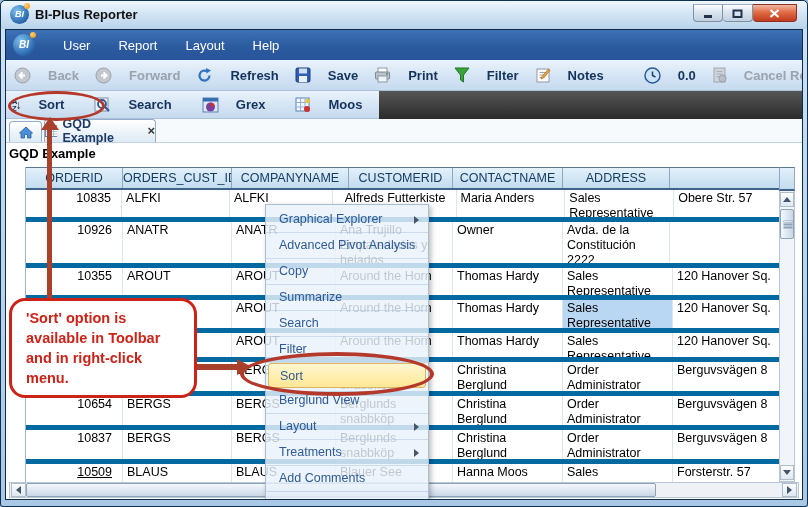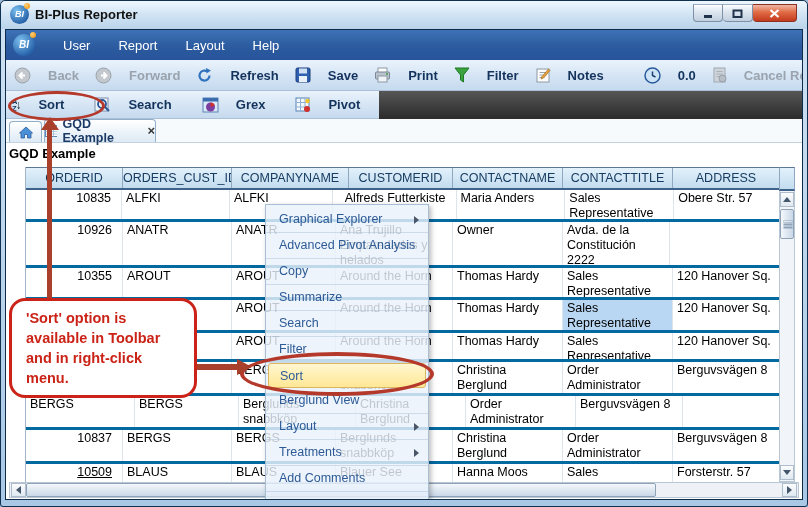--- a/index.html
+++ b/index.html
@@ -53,21 +53,21 @@
   .tab-close{ font-weight:bold; color:#333; font-size:13px; line-height:10px; }
   .page-heading{ position:absolute; left:3px; top:116px; font-size:13px; font-weight:bold; color:#000; }
   
   .grid{ position:absolute; left:19px; top:137px; width:754px; height:315px; border-left:1px solid #9fb4c6;
          font-size:12.5px; }
   .grid-header{ position:absolute; left:0; top:0; width:754px; height:23px; display:flex;
                 background:linear-gradient(180deg,#e3f1fb,#c2dcef); border-top:1px solid #5a7794; border-bottom:2px solid #3f628a; }
   .gh-cell{ height:100%; border-right:1px solid #8fa8bf; color:#173c61; text-align:center; line-height:20px;
             overflow:hidden; white-space:nowrap; }
   .grid-body{ position:absolute; left:0; top:23px; width:754px; height:292px; overflow:hidden; background:#fff; }
-  .g-row{ display:flex; border-bottom:3px solid #0369a1; }
+  .g-row{ display:flex; border-bottom:5px solid #0369a1; }
   .g-cell{ padding:1px 4px; border-right:1px solid #dde4ec; overflow:hidden; line-height:15px; color:#000; }
   .g-cell.num{ text-align:right; padding-right:10px; }
   .g-cell.sel{ background:#b9d7f3; }
   
   .vscroll{ position:absolute; left:773px; top:137px; width:16px; height:315px; background:#f1f5f9; border:1px solid #b9c6d4; }
   .vs-cap{ position:absolute; left:-1px; top:-1px; width:16px; height:24px;
            background:linear-gradient(180deg,#e3f1fb,#c2dcef); border:1px solid #8fa8bf; border-top-color:#5a7794; border-bottom:2px solid #3f628a; }
   .scr-btn{ position:absolute; left:0px; width:14px; height:15px; background:linear-gradient(180deg,#fcfdfe,#dfe8f1);
             border:1px solid #aebccb; display:flex; align-items:center; justify-content:center; }
   .vs-up{ top:24px; } .vs-down{ bottom:1px; }
@@ -253,21 +253,21 @@
           </svg>
         <span>Grex</span>
       </div>
       <div class="tb-btn" style="margin-left:14px">
         <svg class="ic" width="16" height="16">
           <rect x="1" y="1" width="13" height="13" fill="#f2f7fc" stroke="#5b83b5"></rect>
           <path d="M1 5.5 h13 M1 10 h13 M5.5 1 v13 M10 1 v13" stroke="#8fb0d4"></path>
           <circle cx="12" cy="12" r="3" fill="#d22f2f"></circle>
           <circle cx="12.5" cy="4" r="2.2" fill="#f0c52e"></circle>
           </svg>
-        <span>Pivot</span>
+        <span>Moos</span>
       </div>
       <div class="tb-btn" style="margin-left:14px">
         <svg class="ic" width="16" height="16">
           <rect x="1" y="1" width="13" height="13" fill="#f2f7fc" stroke="#5b83b5"></rect>
           <path d="M1 5.5 h13 M1 10 h13 M5.5 1 v13 M10 1 v13" stroke="#8fb0d4"></path>
           <circle cx="12" cy="12" r="3" fill="#d22f2f"></circle>
           <circle cx="12.5" cy="4" r="2.2" fill="#f0c52e"></circle>
           <rect x="1" y="9" width="4.5" height="5" fill="#3a6cb0"></rect>
           </svg>
         <span>Advanced Pivot</span>
@@ -294,21 +294,20 @@
 
     <div class="page-heading">GQD Example</div>
 
     <div class="grid">
       <div class="grid-header">
           <div class="gh-cell" style="width: 97px;">ORDERID</div>
           <div class="gh-cell" style="width: 109px;">ORDERS_CUST_ID</div>
           <div class="gh-cell" style="width: 117px;">COMPANYNAME</div>
           <div class="gh-cell" style="width: 104px;">CUSTOMERID</div>
           <div class="gh-cell" style="width: 110px;">CONTACTNAME</div>
-          <div class="gh-cell" style="width: 110px;">CONTACTTITLE</div>
           <div class="gh-cell" style="width: 107px;">ADDRESS</div>
         </div>
       <div class="grid-body">
           <div class="g-row" style="height: 32px;">
             <div class="g-cell num" style="width: 97px; height: 100%;">10835</div>
             <div class="g-cell" style="width: 109px; height: 100%;">ALFKI</div>
             <div class="g-cell" style="width: 104px; height: 100%;">ALFKI</div>
             <div class="g-cell" style="width: 117px; height: 100%; margin-left: 8px;">Alfreds Futterkiste</div>
             <div class="g-cell" style="width: 110px; height: 100%;">Maria Anders</div>
             <div class="g-cell" style="width: 110px; height: 100%;">Sales Representative</div>
@@ -352,20 +351,21 @@
           <div class="g-row" style="height: 34px;">
             <div class="g-cell num" style="width: 97px; height: 100%;"></div>
             <div class="g-cell" style="width: 109px; height: 100%;"></div>
             <div class="g-cell" style="width: 104px; height: 100%;">BERGS</div>
             <div class="g-cell" style="width: 117px; height: 100%;">Berglunds snabbköp</div>
             <div class="g-cell" style="width: 110px; height: 100%;">Christina Berglund</div>
             <div class="g-cell" style="width: 110px; height: 100%;">Order Administrator</div>
             <div class="g-cell" style="width: 107px; height: 100%;">Berguvsvägen 8</div>
           </div>
           <div class="g-row" style="height: 34px;">
+            <div class="g-cell num" style="width: 97px; height: 100%;">10654</div>
             <div class="g-cell" style="width: 109px; height: 100%;">BERGS</div>
             <div class="g-cell" style="width: 104px; height: 100%;">BERGS</div>
             <div class="g-cell" style="width: 117px; height: 100%;">Berglunds snabbköp</div>
             <div class="g-cell" style="width: 110px; height: 100%;">Christina Berglund</div>
             <div class="g-cell" style="width: 110px; height: 100%;">Order Administrator</div>
             <div class="g-cell" style="width: 107px; height: 100%;">Berguvsvägen 8</div>
           </div>
           <div class="g-row" style="height: 34px;">
             <div class="g-cell num" style="width: 97px; height: 100%;">10837</div>
             <div class="g-cell" style="width: 109px; height: 100%;">BERGS</div>

